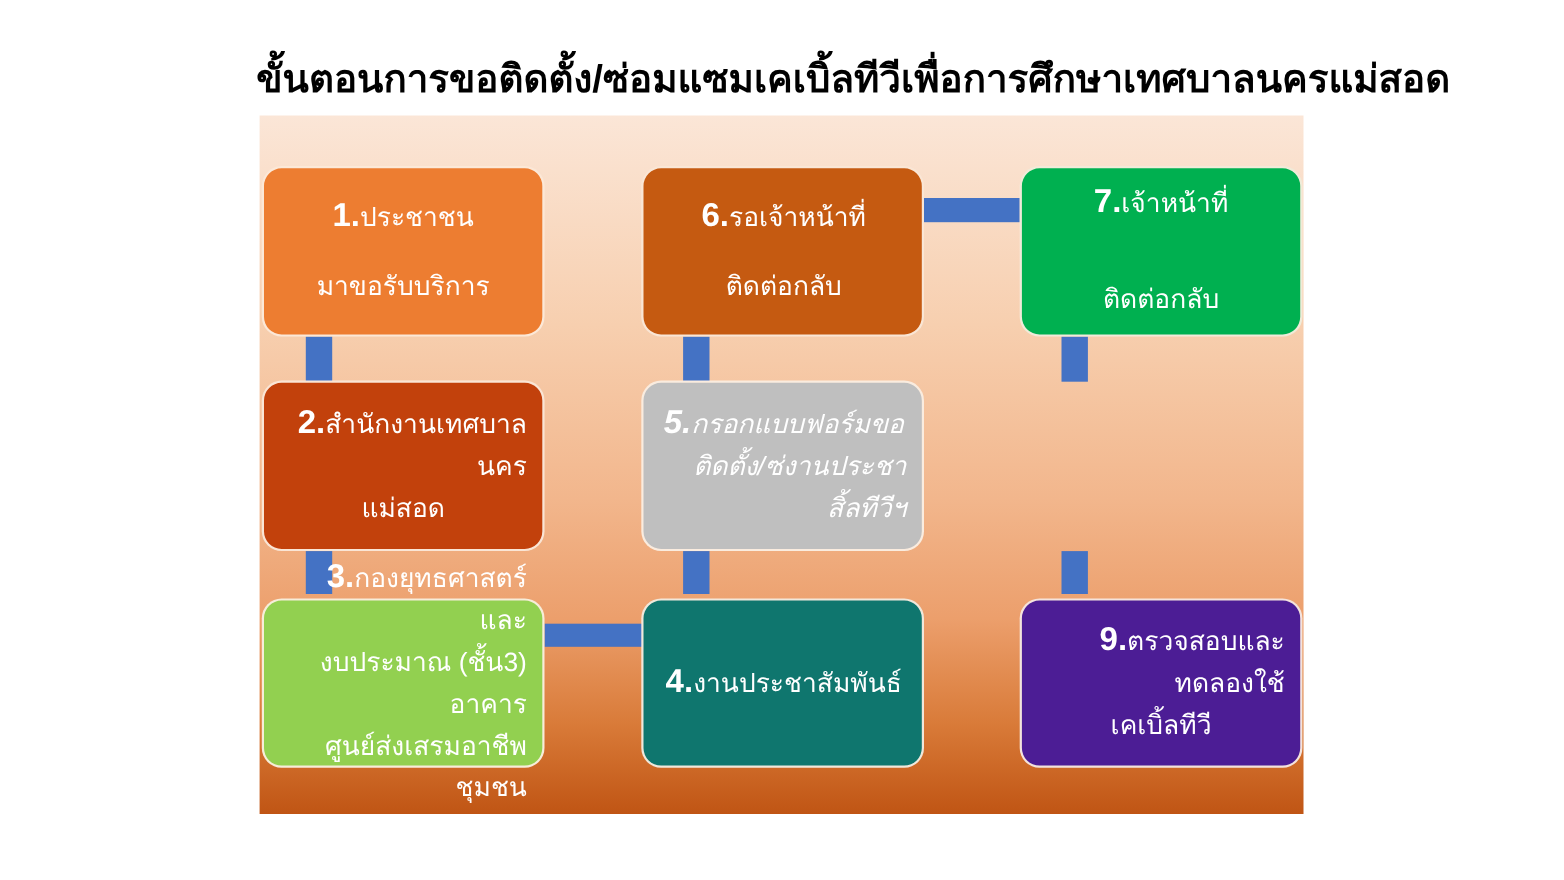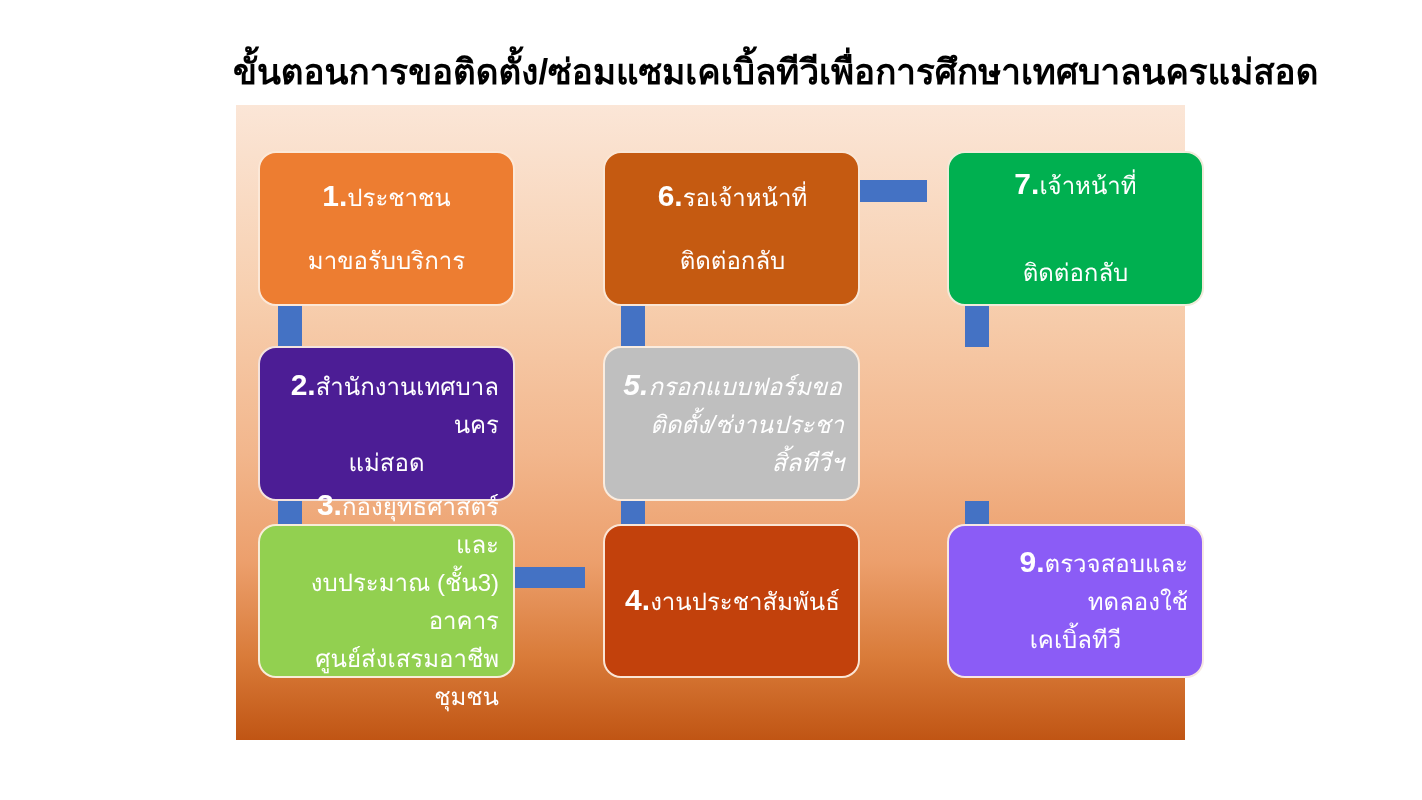--- a/index.html
+++ b/index.html
@@ -41,31 +41,30 @@
     border: 2px solid rgba(253, 238, 224, 0.95);
     color: #ffffff;
     display: flex;
     flex-direction: column;
     justify-content: center;
     align-items: center;
     text-align: center;
     font-size: 24px;
     line-height: 38px;
     padding: 6px 14px;
-    margin-left: 20px;
   }
   .box .num { font-size: 30px; font-weight: 700; }
   .box .rest { white-space: pre-line; }
   .box .rest:empty { display: none; }
   .box.loose .rest { margin-top: 25px; }
 
   
   .r1 { top: 151px; }
   .r2 { top: 346px; }
-  .r3 { top: 524px; height: 154px; }
+  .r3 { top: 544px; height: 154px; }
   .c1 { left: 238px; }
   .c2 { left: 583px; padding-left: 16px; }
   .c3 { left: 927px; }
 </style>
 </head>
 <body>
 
 <div class="canvas">
 
   <h1 class="title">ขั้นตอนการขอติดตั้ง/ซ่อมแซมเคเบิ้ลทีวีเพื่อการศึกษาเทศบาลนครแม่สอด</h1>
@@ -87,36 +86,36 @@
   </div>
   <div class="box loose r1 c2" style="background-color: rgb(197, 90, 17);">
     <div><span class="num">6.</span><span>รอเจ้าหน้าที่</span></div>
     <div class="rest">ติดต่อกลับ</div>
   </div>
   <div class="box loose r1 c3" style="background-color: rgb(0, 176, 80); gap: 24px;">
     <div><span class="num">7.</span><span>เจ้าหน้าที่</span></div>
     <div class="rest">ติดต่อกลับ</div>
   </div>
 
-  <div class="box r2 c1" style="background-color: #4c1d95;">
+  <div class="box r2 c1" style="background-color: #c2410c;">
     <div><span class="num">2.</span><span>สำนักงานเทศบาลนคร</span></div>
     <div class="rest">แม่สอด</div>
   </div>
   <div class="box r2 c2" style="background-color: rgb(191, 191, 191); font-style: italic;">
     <div><span class="num">5.</span><span>กรอกแบบฟอร์มขอ</span></div>
     <div class="rest">ติดตั้ง/ซ่งานประชาสิ้ลทีวีฯ</div>
   </div>
 
   <div class="box r3 c1" style="background-color: rgb(146, 208, 80);">
     <div><span class="num">3.</span><span>กองยุทธศาสตร์และ</span></div>
     <div class="rest">งบประมาณ (ชั้น3) อาคาร
 ศูนย์ส่งเสรมอาชีพชุมชน</div>
   </div>
-  <div class="box r3 c2" style="background-color: #c2410c;">
+  <div class="box r3 c2" style="background-color: #0f766e;">
     <div><span class="num">4.</span><span>งานประชาสัมพันธ์</span></div>
 
   </div>
-  <div class="box r3 c3" style="background-color: #8b5cf6;">
+  <div class="box r3 c3" style="background-color: #4c1d95;">
     <div><span class="num">9.</span><span>ตรวจสอบและทดลองใช้</span></div>
     <div class="rest">เคเบิ้ลทีวี</div>
   </div>
 
 </div>
 
 </body></html>

